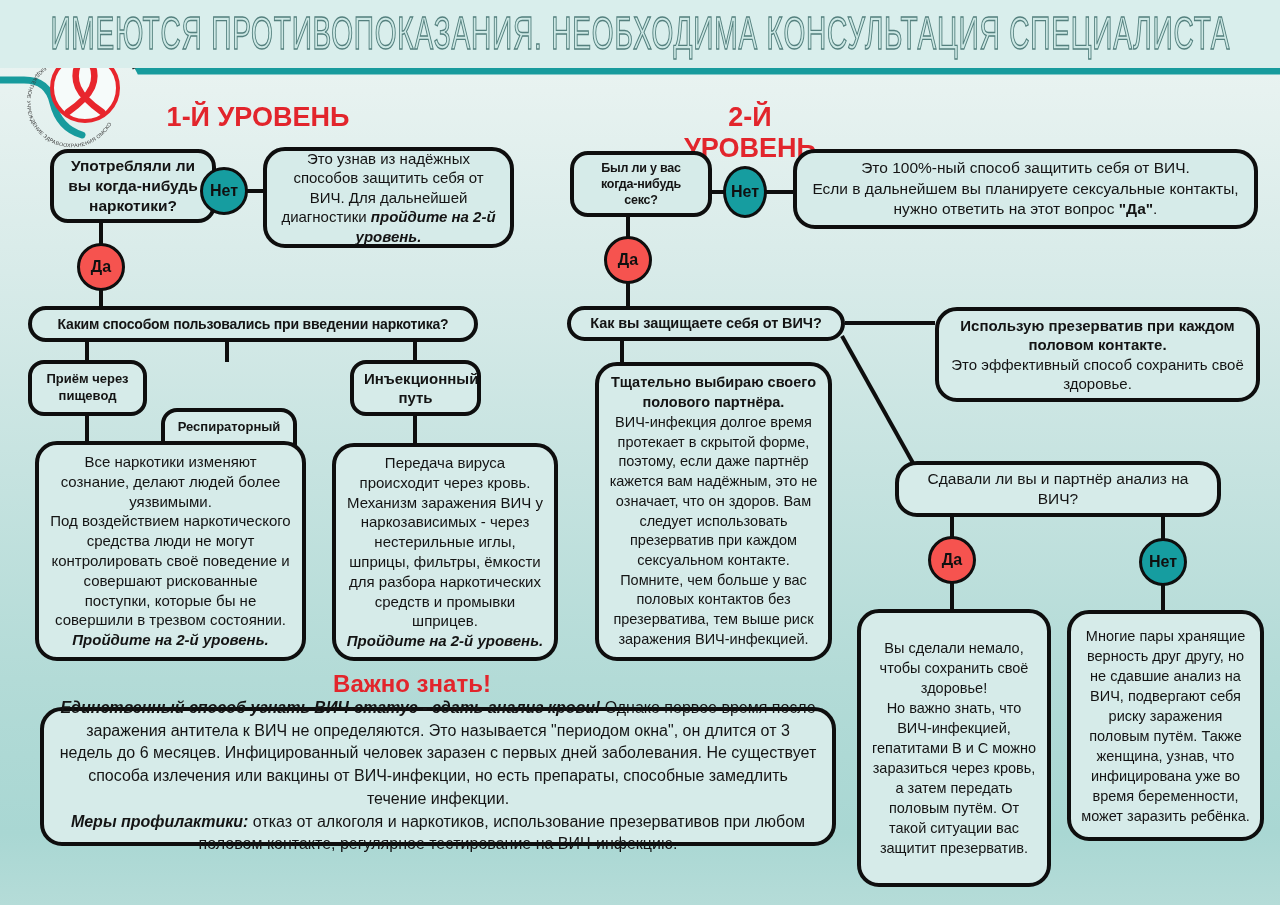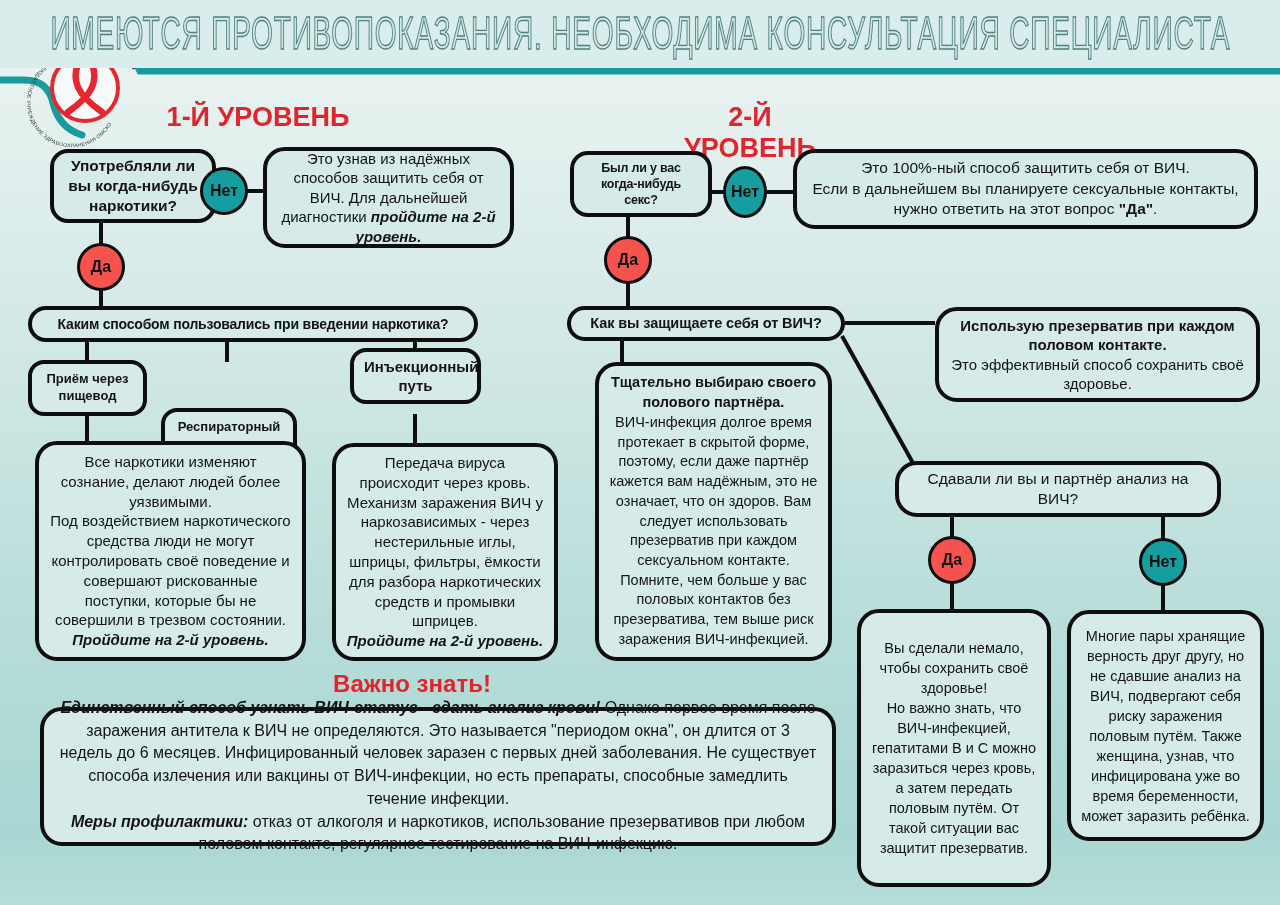--- a/index.html
+++ b/index.html
@@ -89,21 +89,21 @@
   <div class="circle yes" style="left:77px;top:243px;">Да</div>
 
   <div class="box big" style="left:263px;top:147px;width:251px;height:101px;font-size:15px;">
     <div><span>Это узнав из надёжных способов защитить себя от ВИЧ. Для дальнейшей диагностики </span><span class="emi">пройдите на 2-й уровень.</span></div>
   </div>
 
   <div class="box q pill" style="left:28px;top:306px;width:450px;height:36px;font-size:14px;letter-spacing:-0.2px;">Каким способом пользовались при введении наркотика?</div>
 
   <div class="box q" style="left:28px;top:360px;width:119px;height:56px;font-size:13px;border-radius:16px;">Приём через пищевод</div>
   <div class="box q" style="left:161px;top:360px;width:136px;height:56px;font-size:13px;border-radius:16px;margin-top:48px;">Респираторный путь</div>
-  <div class="box q" style="left:350px;top:348px;width:131px;height:56px;font-size:15px;border-radius:16px;">Инъекционный путь</div>
+  <div class="box q" style="left:350px;top:360px;width:131px;height:56px;font-size:15px;border-radius:16px;">Инъекционный путь</div>
 
   <div class="box big" style="left:35px;top:441px;width:271px;height:220px;font-size:15px;line-height:1.32;">
     <div class="pre">Все наркотики изменяют сознание, делают людей более уязвимыми.
 Под воздействием наркотического средства люди не могут контролировать своё поведение и совершают рискованные поступки, которые бы не совершили в трезвом состоянии.</div>
     <div class="emi">Пройдите на 2-й уровень.</div>
   </div>
 
   <div class="box big" style="left:332px;top:443px;width:226px;height:218px;font-size:15px;line-height:1.32;">
     <div class="pre">Передача вируса происходит через кровь. Механизм заражения ВИЧ у наркозависимых - через нестерильные иглы, шприцы, фильтры, ёмкости для разбора наркотических средств и промывки шприцев.</div>
     <div class="emi">Пройдите на 2-й уровень.</div>

